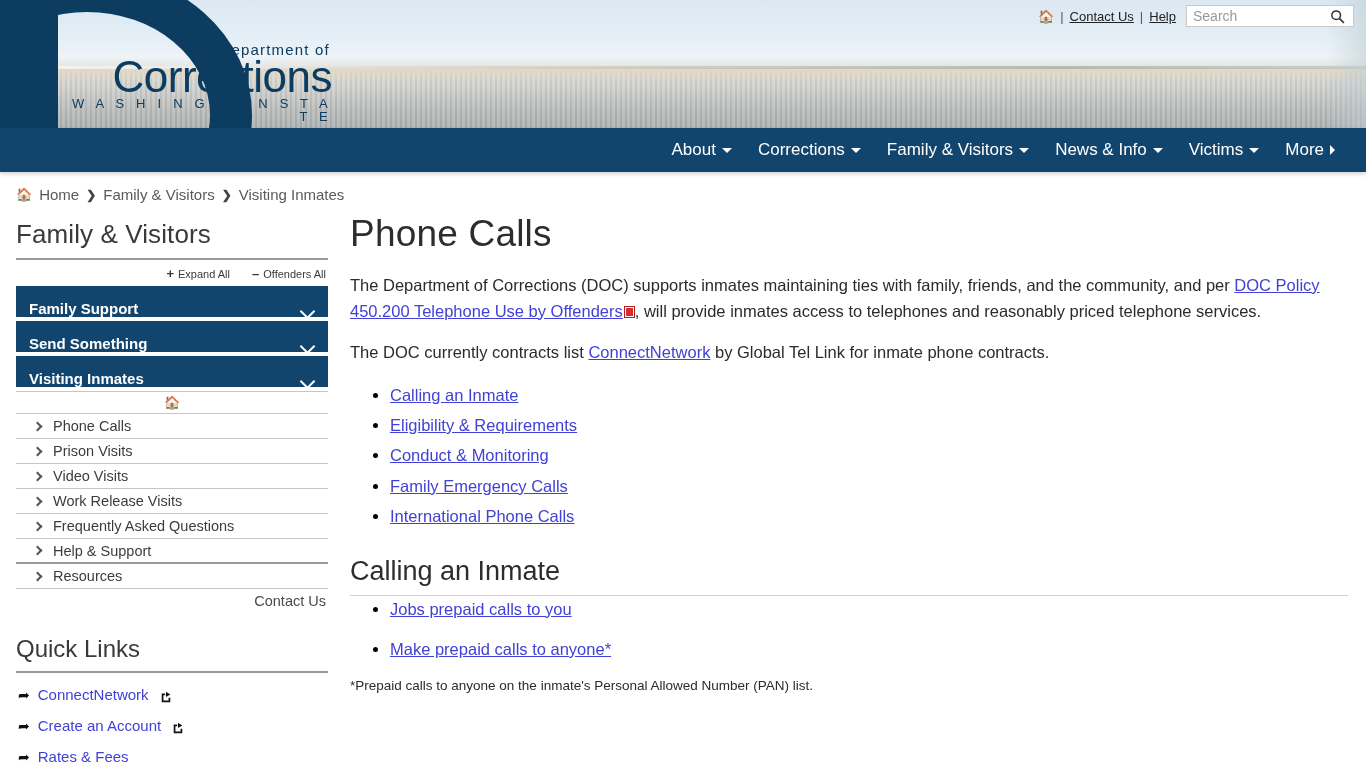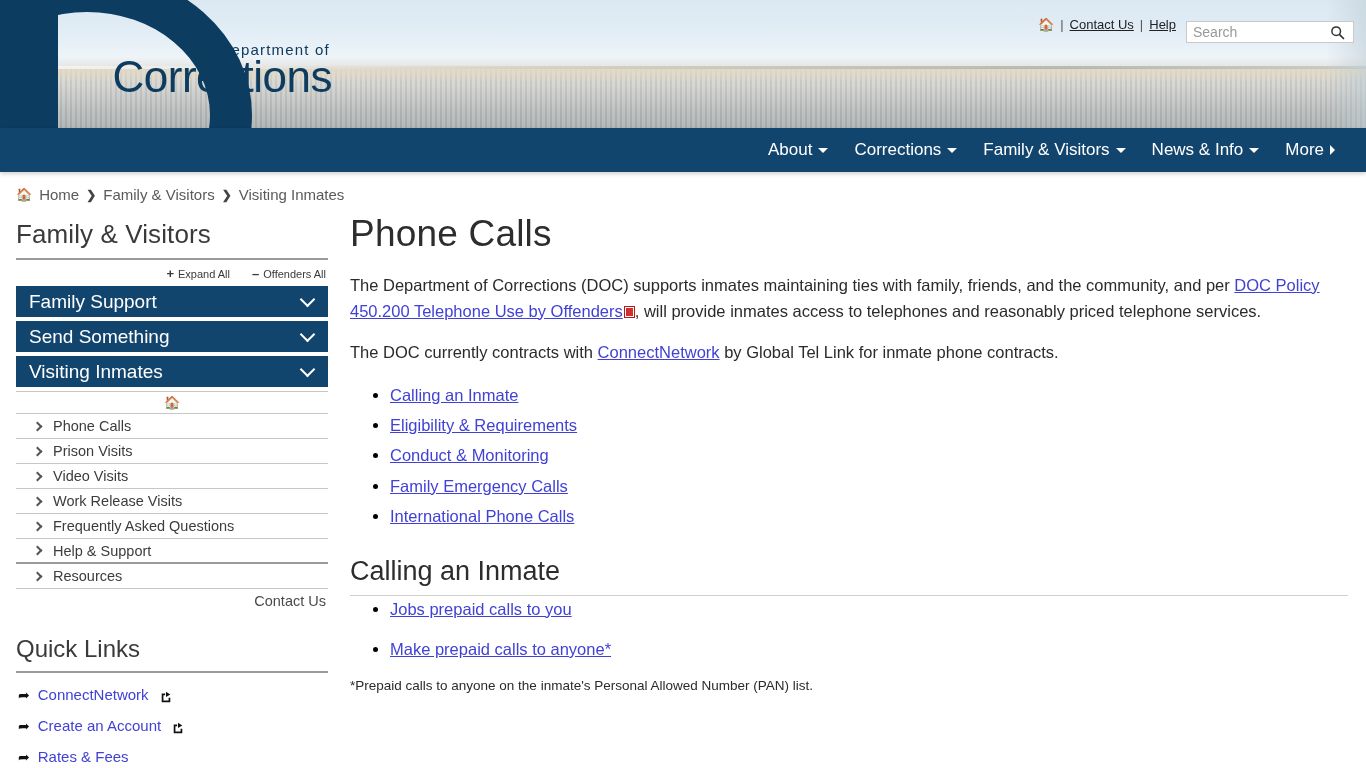--- a/index.html
+++ b/index.html
@@ -101,21 +101,20 @@
   .utility a { color: #222; text-decoration: underline; }
   .utility .sep { color: #555; }
   .home-ico { font-size: 13px; color:#222; line-height:1; }
   .search-box {
     position: relative;
     width: 168px; height: 22px;
     border: 1px solid #c9c9c9;
     background: #fff;
     display: flex; align-items: center;
     margin-left: 4px;
-    margin-top: 16px;
   }
   .search-box input {
     border: 0; outline: 0; height: 20px; width: 136px;
     font-size: 14px; color: #555; padding-left: 6px;
     background: transparent;
     font-family: "Liberation Sans", sans-serif;
   }
   .search-box input::placeholder { color: #999; }
   .search-btn {
     width: 28px; height: 20px; border: 0; background: transparent;
@@ -181,23 +180,23 @@
   .expand-row {
     display: flex; justify-content: flex-end; gap: 22px;
     font-size: 11px; color: #3a3a3a; padding: 6px 2px 5px 0;
   }
   .expand-row span { cursor: pointer; display:flex; align-items:center; gap:4px;}
   .plus-ico { font-weight: 700; font-size: 13px; }
 
   .acc-item {
     background: #12456e; color: #fff;
     height: 31px;
-    display: flex; align-items: center; justify-content: space-between;
+    display: flex; align-items: flex-end; justify-content: space-between;
     padding: 0 12px 0 13px;
-    font-size: 19px; font-weight: 400;
+    font-size: 15px; font-weight: 700;
     margin-bottom: 4px; cursor: pointer;
   }
   .chev {
     width: 11px; height: 11px;
     border-right: 2.6px solid #fff;
     border-bottom: 2.6px solid #fff;
     transform: rotate(45deg);
     margin-top: -5px; margin-right: 3px;
   }
   .acc-home-row {
@@ -291,20 +290,21 @@
     <div class="banner-ground"></div>
     <div class="banner-horizon"></div>
     <div class="banner-right-edge"></div>
 
     <div class="logo-wrap">
       <div class="logo-arc"></div>
       <div class="logo-block"></div>
       <div class="logo-text">
         <div class="logo-dept">Department of</div>
         <div class="logo-corr">Corrections</div>
+        <div class="logo-state">W A S H I N G T O N   S T A T E</div>
       </div>
     </div>
 
     <div class="utility">
       <span class="home-ico">🏠</span>
       <span class="sep">|</span>
       <a href="#">Contact Us</a>
       <span class="sep">|</span>
       <a href="#">Help</a>
       <div class="search-box">
@@ -330,20 +330,24 @@
     </div>
     <div class="navitem">
       <span>Family &amp; Visitors</span>
       <i class="caret"></i>
     </div>
     <div class="navitem">
       <span>News &amp; Info</span>
       <i class="caret"></i>
     </div>
     <div class="navitem">
+      <span>Victims</span>
+      <i class="caret"></i>
+    </div>
+    <div class="navitem">
       <span>More</span>
       <i class="caret-right"></i>
     </div>
   </div>
 
   <div class="breadcrumb">
     <span class="bc-home">🏠</span>
     <a href="#">Home</a>
     <span class="bc-sep">❯</span>
     <a href="#">Family &amp; Visitors</a>
@@ -448,21 +452,21 @@
     </div>
 
     <div class="main">
       <h1 class="page-title">Phone Calls</h1>
 
       <p>
         <span>The Department of Corrections (DOC) supports inmates maintaining ties with family, friends, and the community, and per </span><a href="#" class="lnk">DOC Policy 450.200 Telephone Use by Offenders</a><span class="pdf-ico"></span><span>, will provide inmates access to telephones and reasonably priced telephone services.</span>
       </p>
 
       <p>
-        <span>The DOC currently contracts with </span><a href="#" class="lnk">ConnectNetwork</a><span> by Global Tel Link for inmate phone contracts.</span>
+        <span>The DOC currently contracts list </span><a href="#" class="lnk">ConnectNetwork</a><span> by Global Tel Link for inmate phone contracts.</span>
       </p>
 
       <ul class="linklist">
         <li><a href="#">Calling an Inmate</a></li>
         <li><a href="#">Eligibility &amp; Requirements</a></li>
         <li><a href="#">Conduct &amp; Monitoring</a></li>
         <li><a href="#">Family Emergency Calls</a></li>
         <li><a href="#">International Phone Calls</a></li>
       </ul>
 

